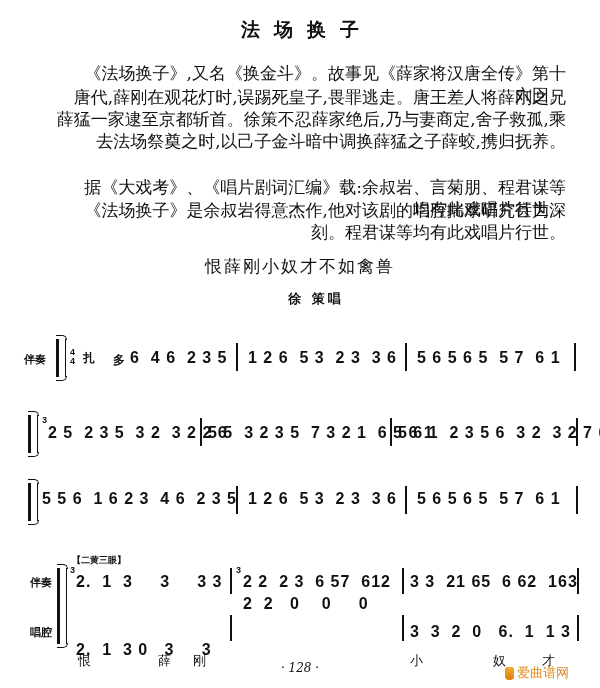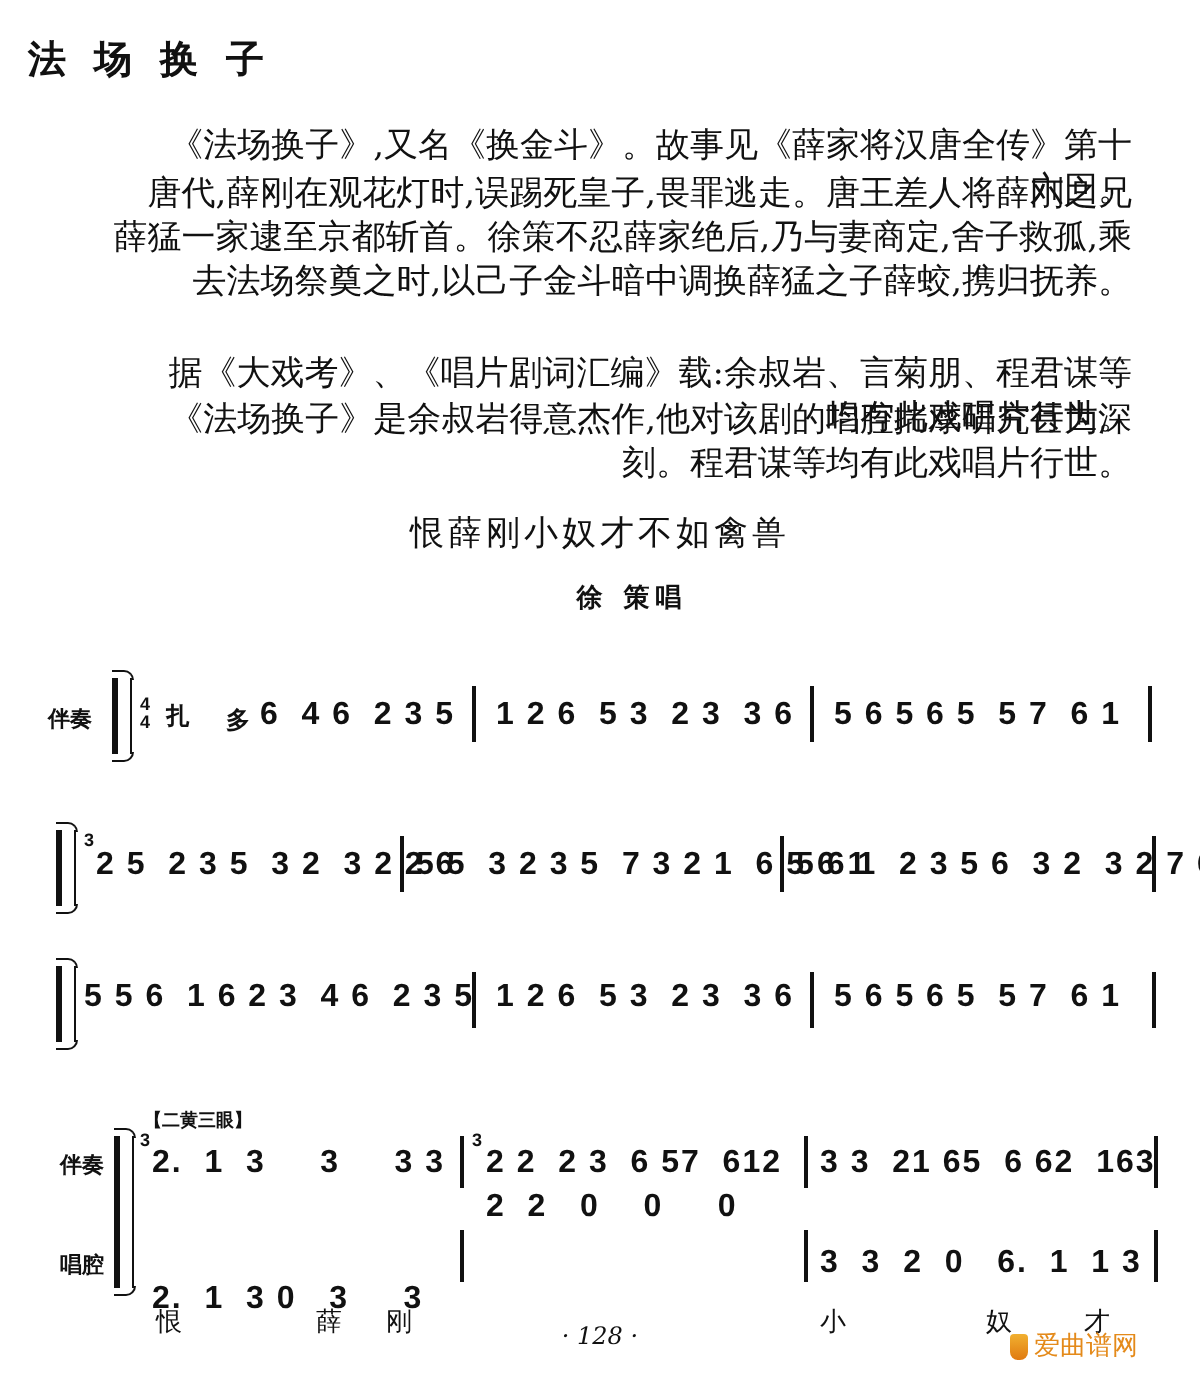--- a/index.html
+++ b/index.html
@@ -1,17 +1,17 @@
 <!DOCTYPE html>
 <html><head>
 <meta charset="utf-8">
 <style>
   html, body { margin:0; padding:0; background:#ffffff; }
   body { width:600px; height:688px; position:relative; overflow:hidden; font-family:"DejaVu Serif", serif; color:#111; }
-  .title { position:absolute; top:17px; left:0; width:600px; font-family:"DejaVu Sans", sans-serif; font-weight:bold; font-size:19px; letter-spacing:14px; padding-left:14px; box-sizing:border-box; }
+  .title { position:absolute; top:17px; left:0; width:600px; text-align:center; font-family:"DejaVu Sans", sans-serif; font-weight:bold; font-size:19px; letter-spacing:14px; padding-left:14px; box-sizing:border-box; }
   .para { position:absolute; left:46px; width:520px; font-size:17px; line-height:22px; margin:0;text-align:right; }
   .para.indent { text-indent:26px; }
   .song-title { position:absolute; top:255px; left:0; width:600px; text-align:center; font-size:17px; letter-spacing:2px; font-family:"DejaVu Serif", serif; }
   .singer { position:absolute; top:290px; left:0; width:600px; text-align:center; font-size:13px; font-weight:bold; font-family:"DejaVu Sans", sans-serif; letter-spacing:3px;margin-left:16px; }
   .part-label { position:absolute; font-family:"DejaVu Sans", sans-serif; font-size:11px; font-weight:bold; }
   .bracket { position:absolute; width:6px; border-left:3px solid #111; border-right:1px solid #111; }
   .bracket:before { content:""; position:absolute; left:-3px; top:-4px; width:10px; height:4px; border-top:1px solid #111; border-right:1px solid #111; border-top-right-radius:8px; }
   .bracket:after { content:""; position:absolute; left:-3px; bottom:-4px; width:10px; height:4px; border-bottom:1px solid #111; border-right:1px solid #111; border-bottom-right-radius:8px; }
   .notes { position:absolute; font-family:"Liberation Sans", sans-serif; font-weight:bold; font-size:16px; white-space:pre; letter-spacing:1px; }
   .barline { position:absolute; width:1.5px; background:#111; }

